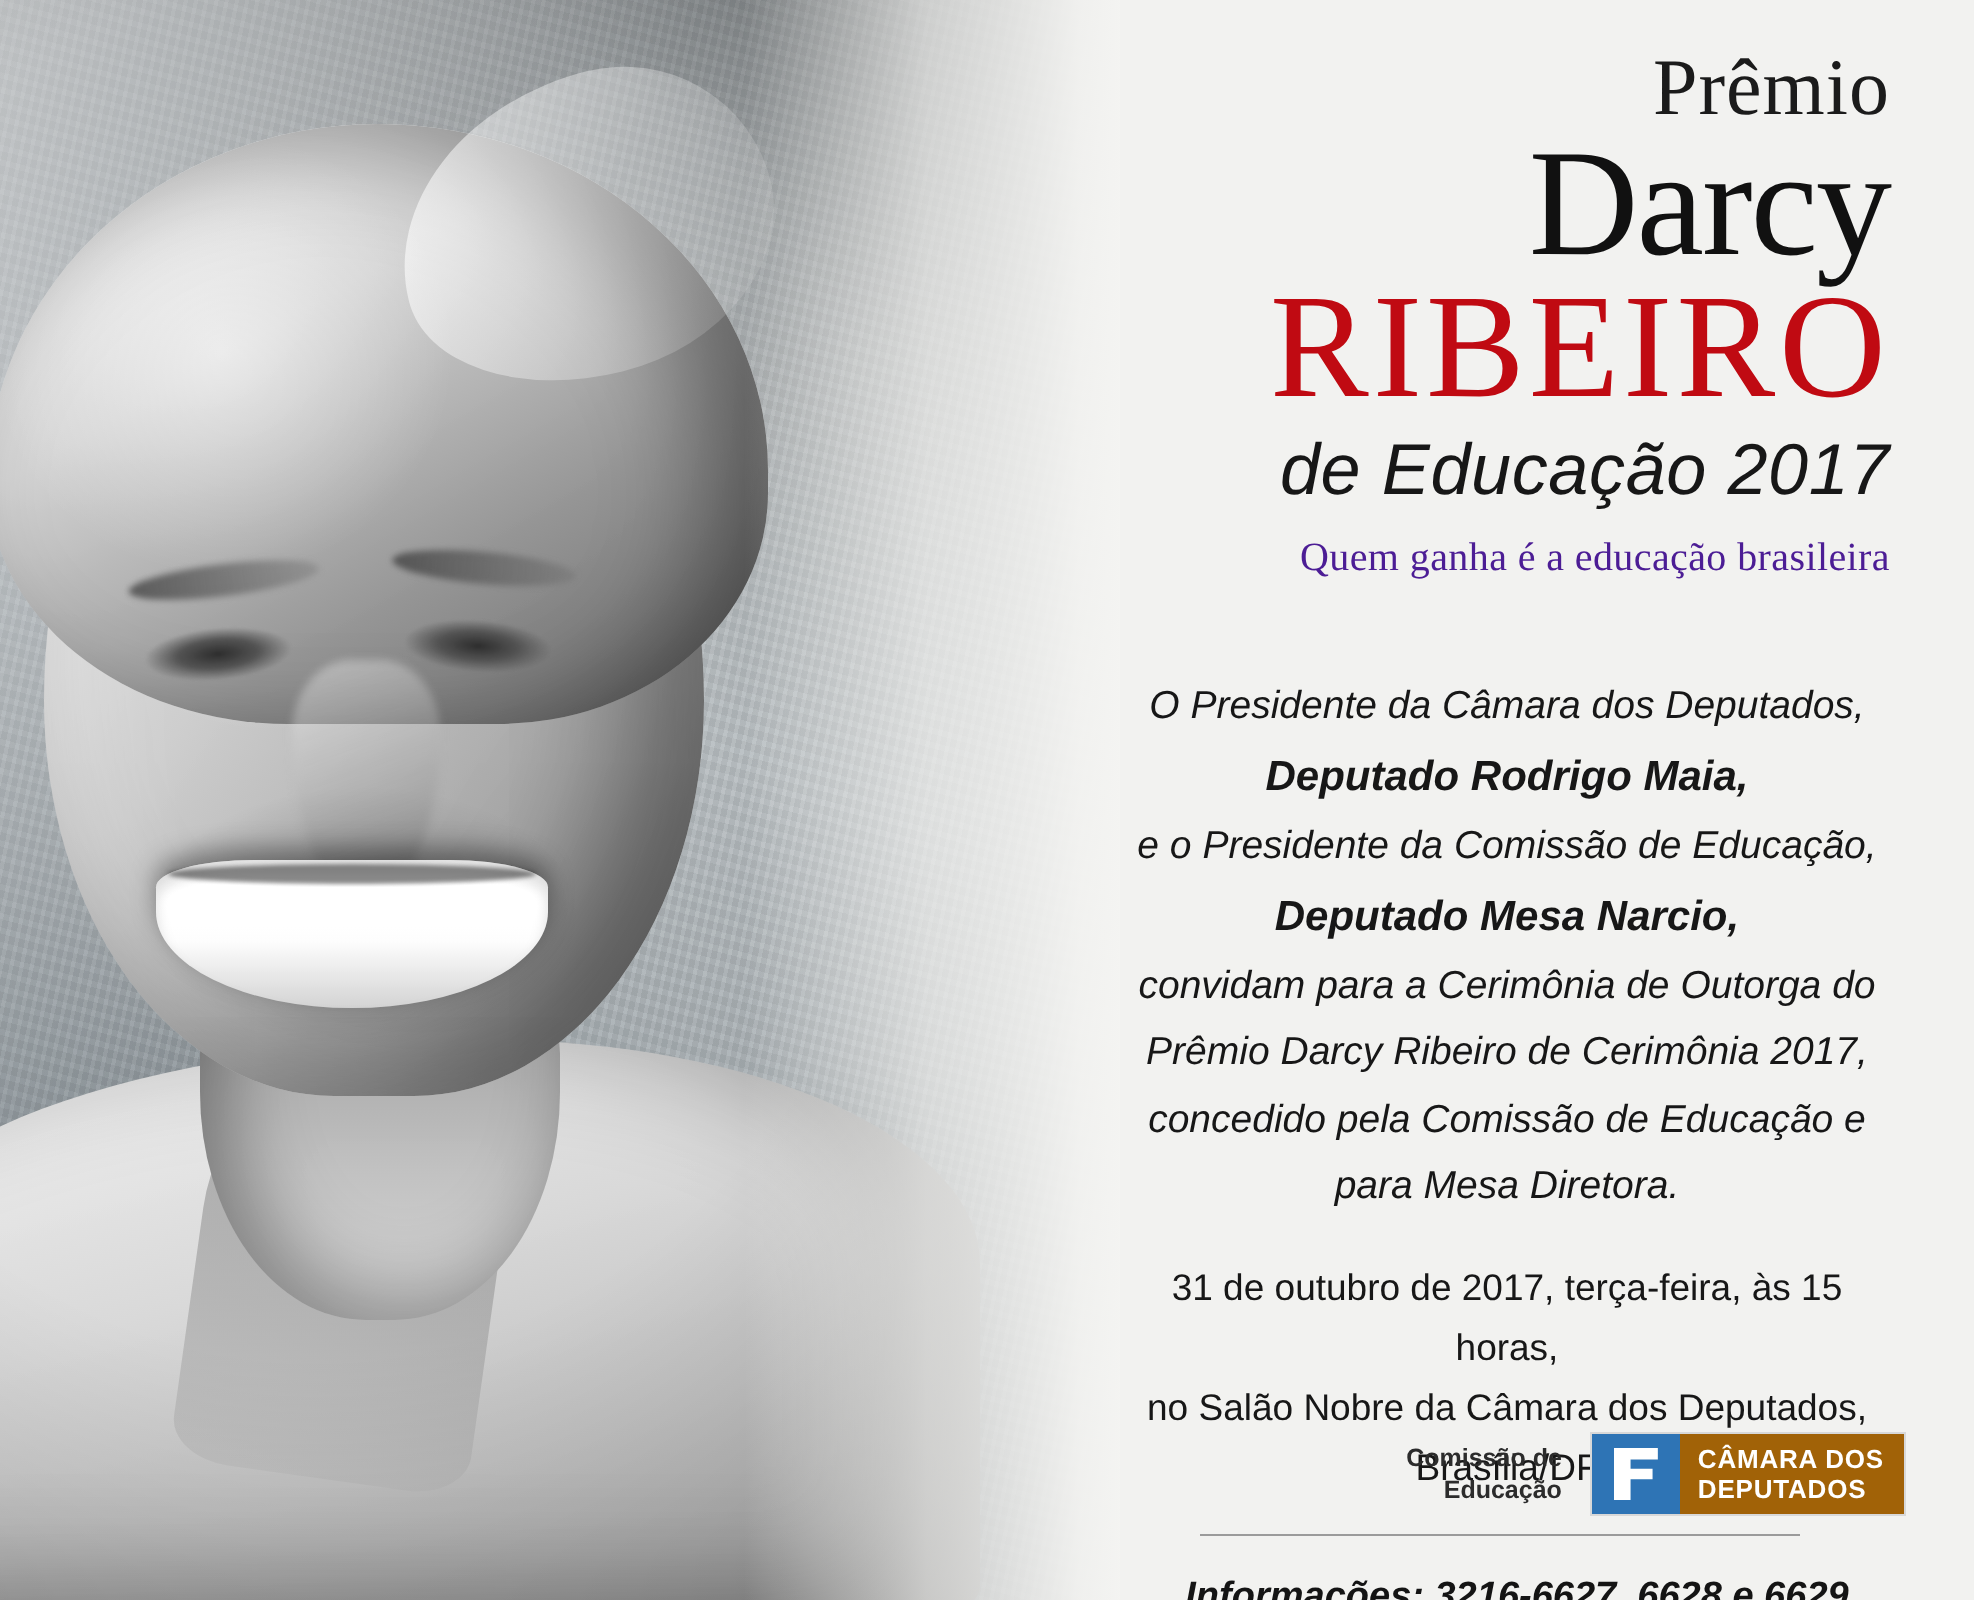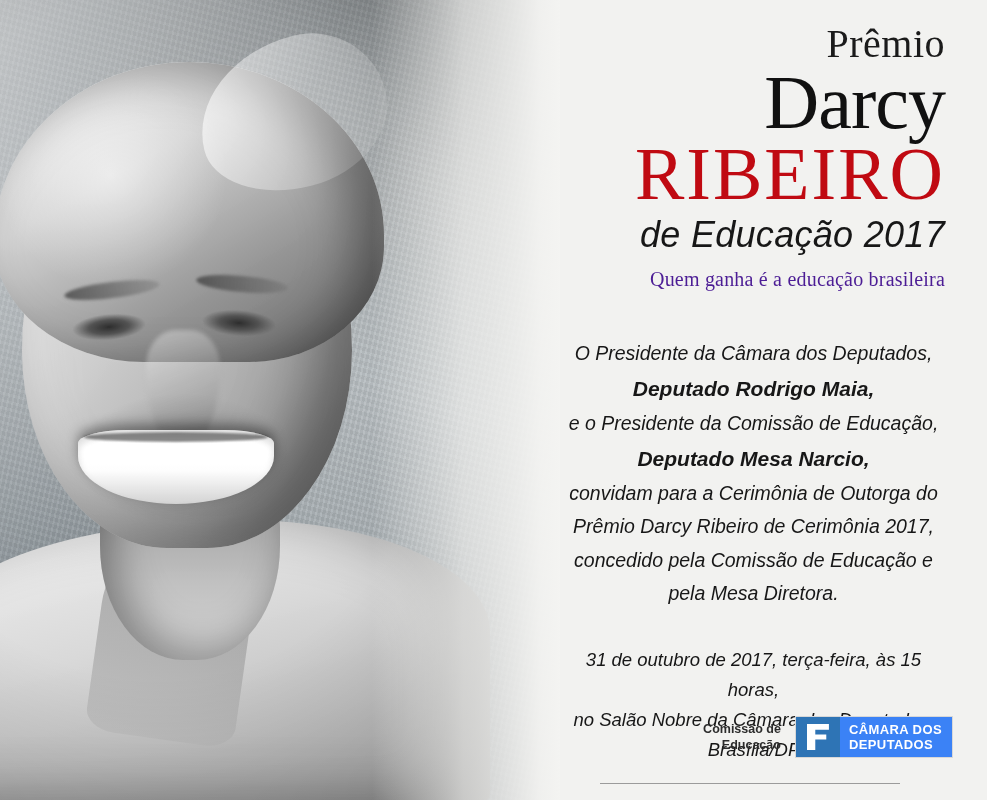--- a/index.html
+++ b/index.html
@@ -259,23 +259,22 @@
     line-height: 1.72;
     color: #171717;
     padding: 0 18px 0 26px;
   }
   .invite .strong {
     font-weight: bold;
     font-size: 21px;
   }
 
   .when {
-    margin-top: 34px;
-    font-family: "Liberation Sans", sans-serif;
-    font-style: italic;
+    margin-top: 18px;
+    font-family: "Liberation Sans", sans-serif;
     font-size: 18.5px;
     line-height: 1.62;
     color: #171717;
     padding: 0 10px 0 18px;
   }
 
   .rule {
     width: 300px;
     height: 1px;
     background: #9b9b9b;
@@ -325,21 +324,21 @@
     content: "";
     position: absolute;
     left: 11px;
     top: 7px;
     width: 22px;
     height: 26px;
     background: #ffffff;
     clip-path: polygon(0 0, 100% 0, 100% 22%, 38% 22%, 38% 40%, 88% 40%, 88% 60%, 38% 60%, 38% 100%, 0 100%);
   }
   .camara-text {
-    background: #3b82f6;
+    background: #a16207;
     color: #ffffff;
     font-family: "Liberation Sans", sans-serif;
     font-weight: bold;
     font-size: 13px;
     line-height: 1.18;
     padding: 5px 10px 0 9px;
     letter-spacing: 0.4px;
     text-align: left;
   }
 </style>
@@ -379,21 +378,21 @@
     </div>
 
     <div class="invite">
       <div>O Presidente da Câmara dos Deputados,</div>
       <div class="strong">Deputado Rodrigo Maia,</div>
       <div>e o Presidente da Comissão de Educação,</div>
       <div class="strong">Deputado Mesa Narcio,</div>
       <div>convidam para a Cerimônia de Outorga do</div>
       <div>Prêmio Darcy Ribeiro de Cerimônia 2017,</div>
       <div>concedido pela Comissão de Educação e</div>
-      <div>pela Mesa Diretora.</div>
+      <div>para Mesa Diretora.</div>
     </div>
 
     <div class="when">
       <div>31 de outubro de 2017, terça-feira, às 15 horas,</div>
       <div>no Salão Nobre da Câmara dos Deputados, Brasília/DF</div>
     </div>
 
     <div class="rule"></div>
 
     <div class="info">

